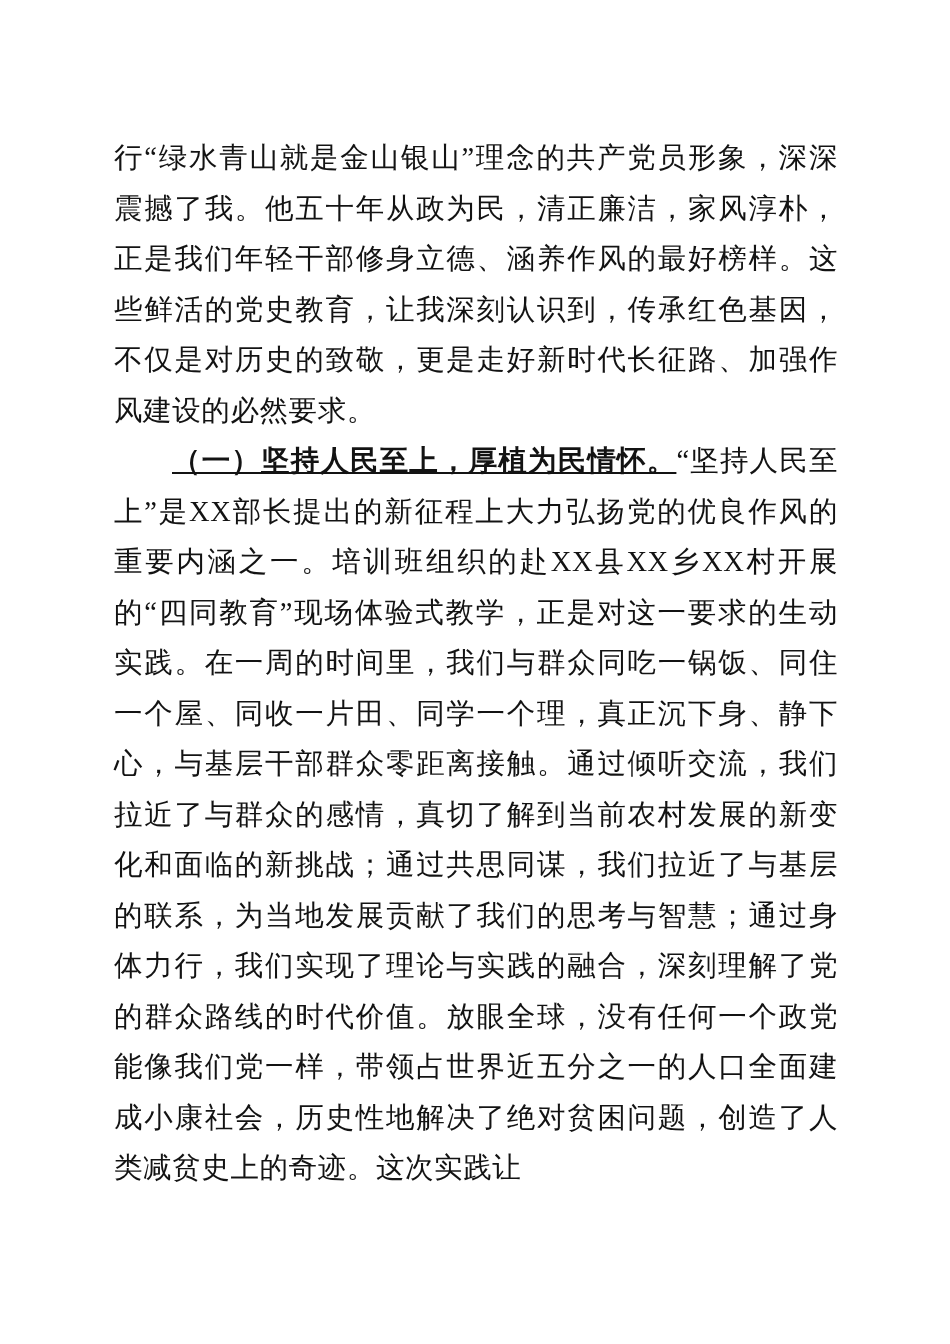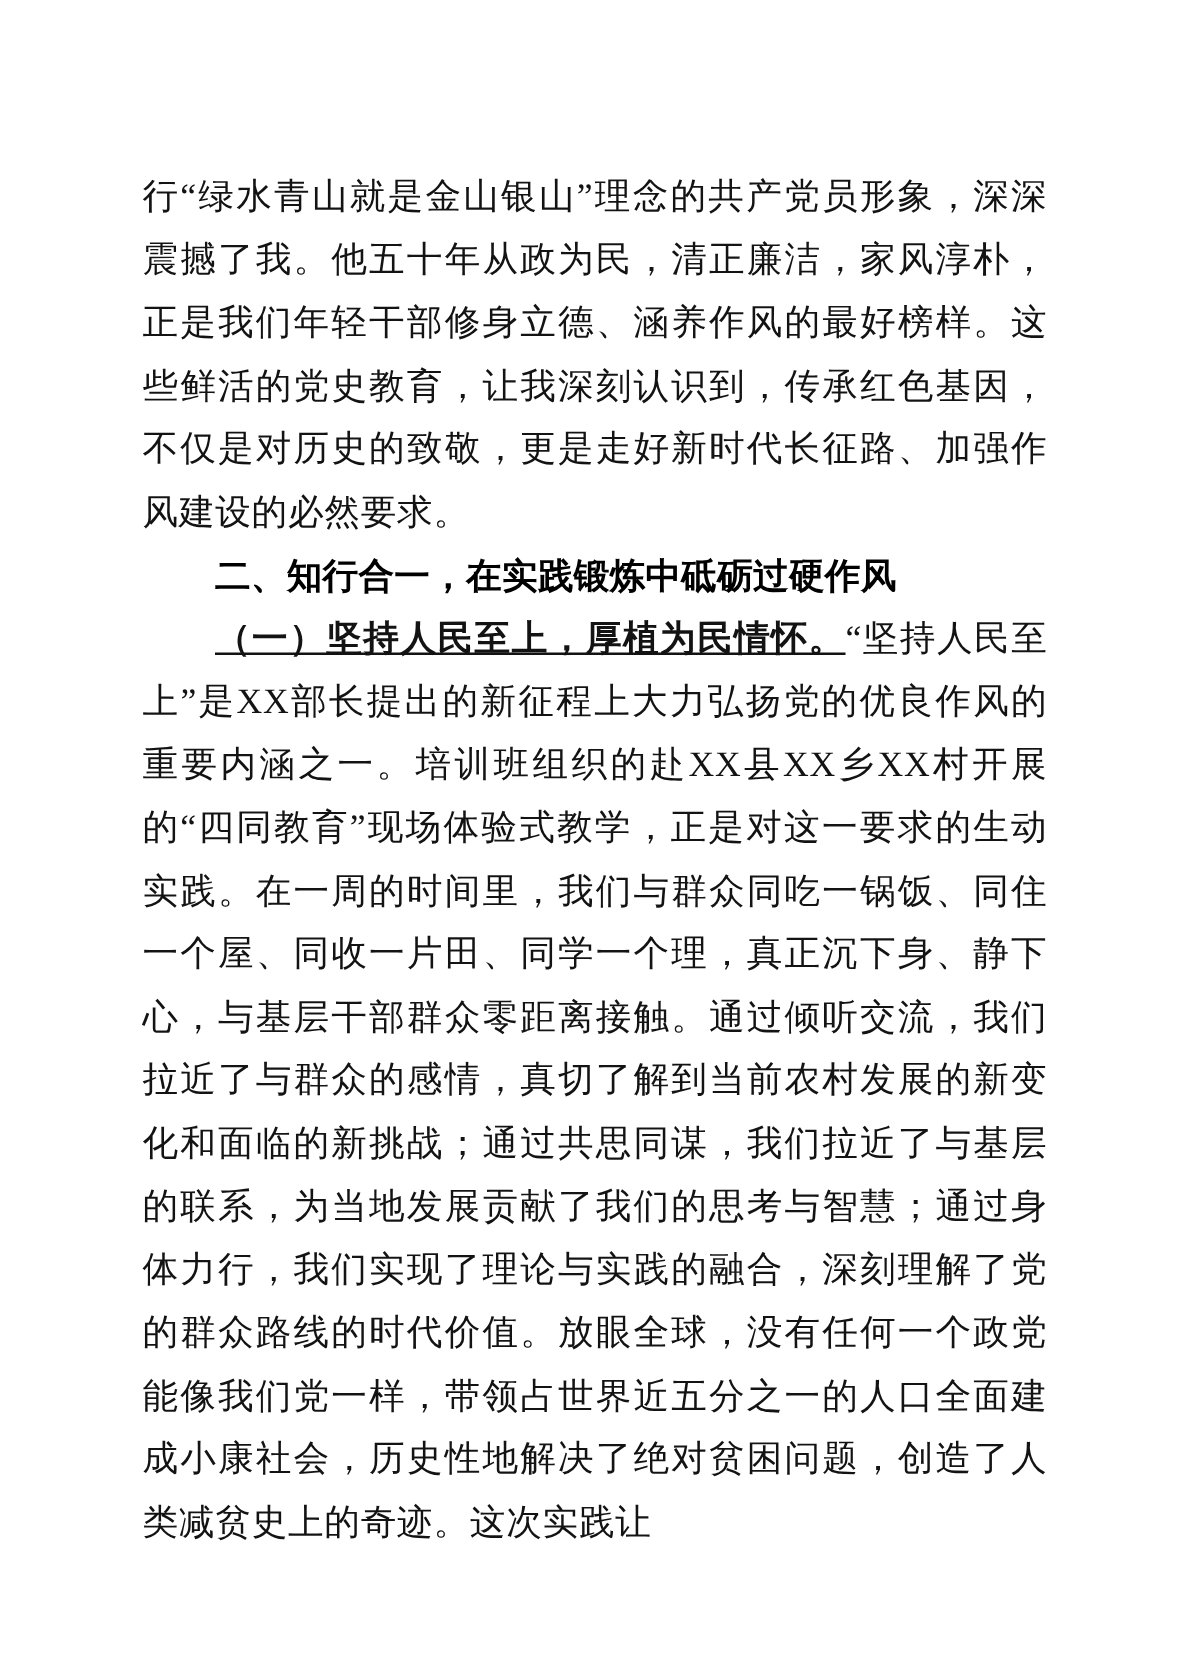--- a/index.html
+++ b/index.html
@@ -72,19 +72,18 @@
   }
 </style>
 </head>
 <body>
 
 <div id="page">
   <div id="text-column">
 
     <p class="para cont">行“绿水青山就是金山银山”理念的共产党员形象，深深震撼了我。他五十年从政为民，清正廉洁，家风淳朴，正是我们年轻干部修身立德、涵养作风的最好榜样。这些鲜活的党史教育，让我深刻认识到，传承红色基因，不仅是对历史的致敬，更是走好新时代长征路、加强作风建设的必然要求。</p>
 
-    <h2 class="heading">二、知行合一，在实践锻炼中砥砺过硬作风</h2>
 
 
     <p class="para indent"><span class="lead">（一）坚持人民至上，厚植为民情怀。</span><span>“坚持人民至上”是XX部长提出的新征程上大力弘扬党的优良作风的重要内涵之一。培训班组织的赴XX县XX乡XX村开展的“四同教育”现场体验式教学，正是对这一要求的生动实践。在一周的时间里，我们与群众同吃一锅饭、同住一个屋、同收一片田、同学一个理，真正沉下身、静下心，与基层干部群众零距离接触。通过倾听交流，我们拉近了与群众的感情，真切了解到当前农村发展的新变化和面临的新挑战；通过共思同谋，我们拉近了与基层的联系，为当地发展贡献了我们的思考与智慧；通过身体力行，我们实现了理论与实践的融合，深刻理解了党的群众路线的时代价值。放眼全球，没有任何一个政党能像我们党一样，带领占世界近五分之一的人口全面建成小康社会，历史性地解决了绝对贫困问题，创造了人类减贫史上的奇迹。这次实践让</span></p>
 
   </div>
 </div>
 
 </body></html>

